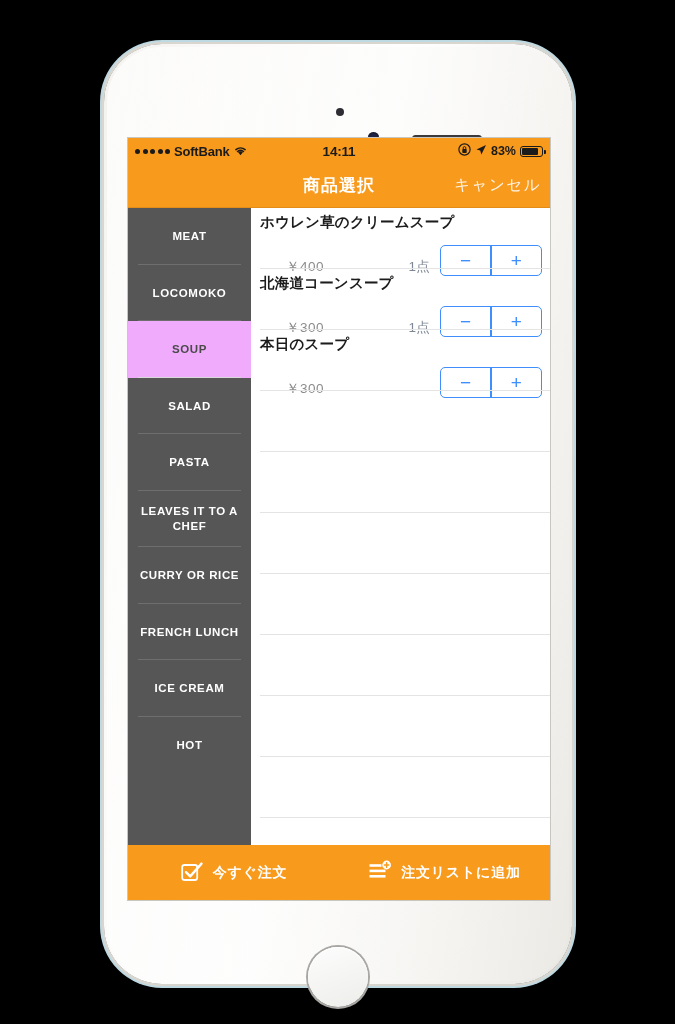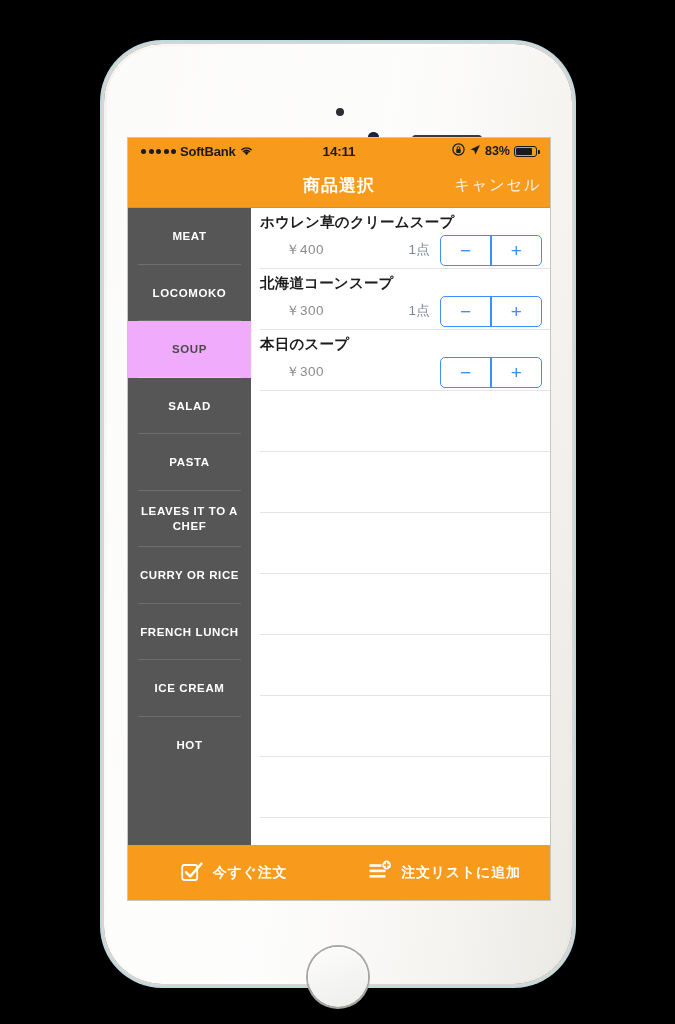--- a/index.html
+++ b/index.html
@@ -92,21 +92,21 @@
     overflow: hidden;
     box-shadow: 0 0 0 1px #c8c6c1;
   }
 
   
   .status-bar {
     height: 26px;
     background: #f89a1c;
     display: flex;
     align-items: center;
-    padding: 0 13px;
+    padding: 0 7px;
     color: #1b1b1b;
     font-size: 13px;
     font-weight: bold;
     position: relative;
   }
   .status-left {
     display: flex;
     align-items: center;
     gap: 4px;
   }
@@ -246,22 +246,22 @@
   }
   .item-name {
     font-size: 14.5px;
     font-weight: bold;
     color: #1c1c1c;
     letter-spacing: 0.2px;
     line-height: 1.45;
   }
   .item-meta {
     display: flex;
-    align-items: center;
-    margin-top: 2px;
+    align-items: flex-end;
+    margin-top: 13px;
     height: 30px;
   }
   .price {
     font-size: 13.5px;
     color: #8b8b8b;
     letter-spacing: 0.5px;
     margin-left: 26px;
   }
   .qty {
     font-size: 13.5px;

